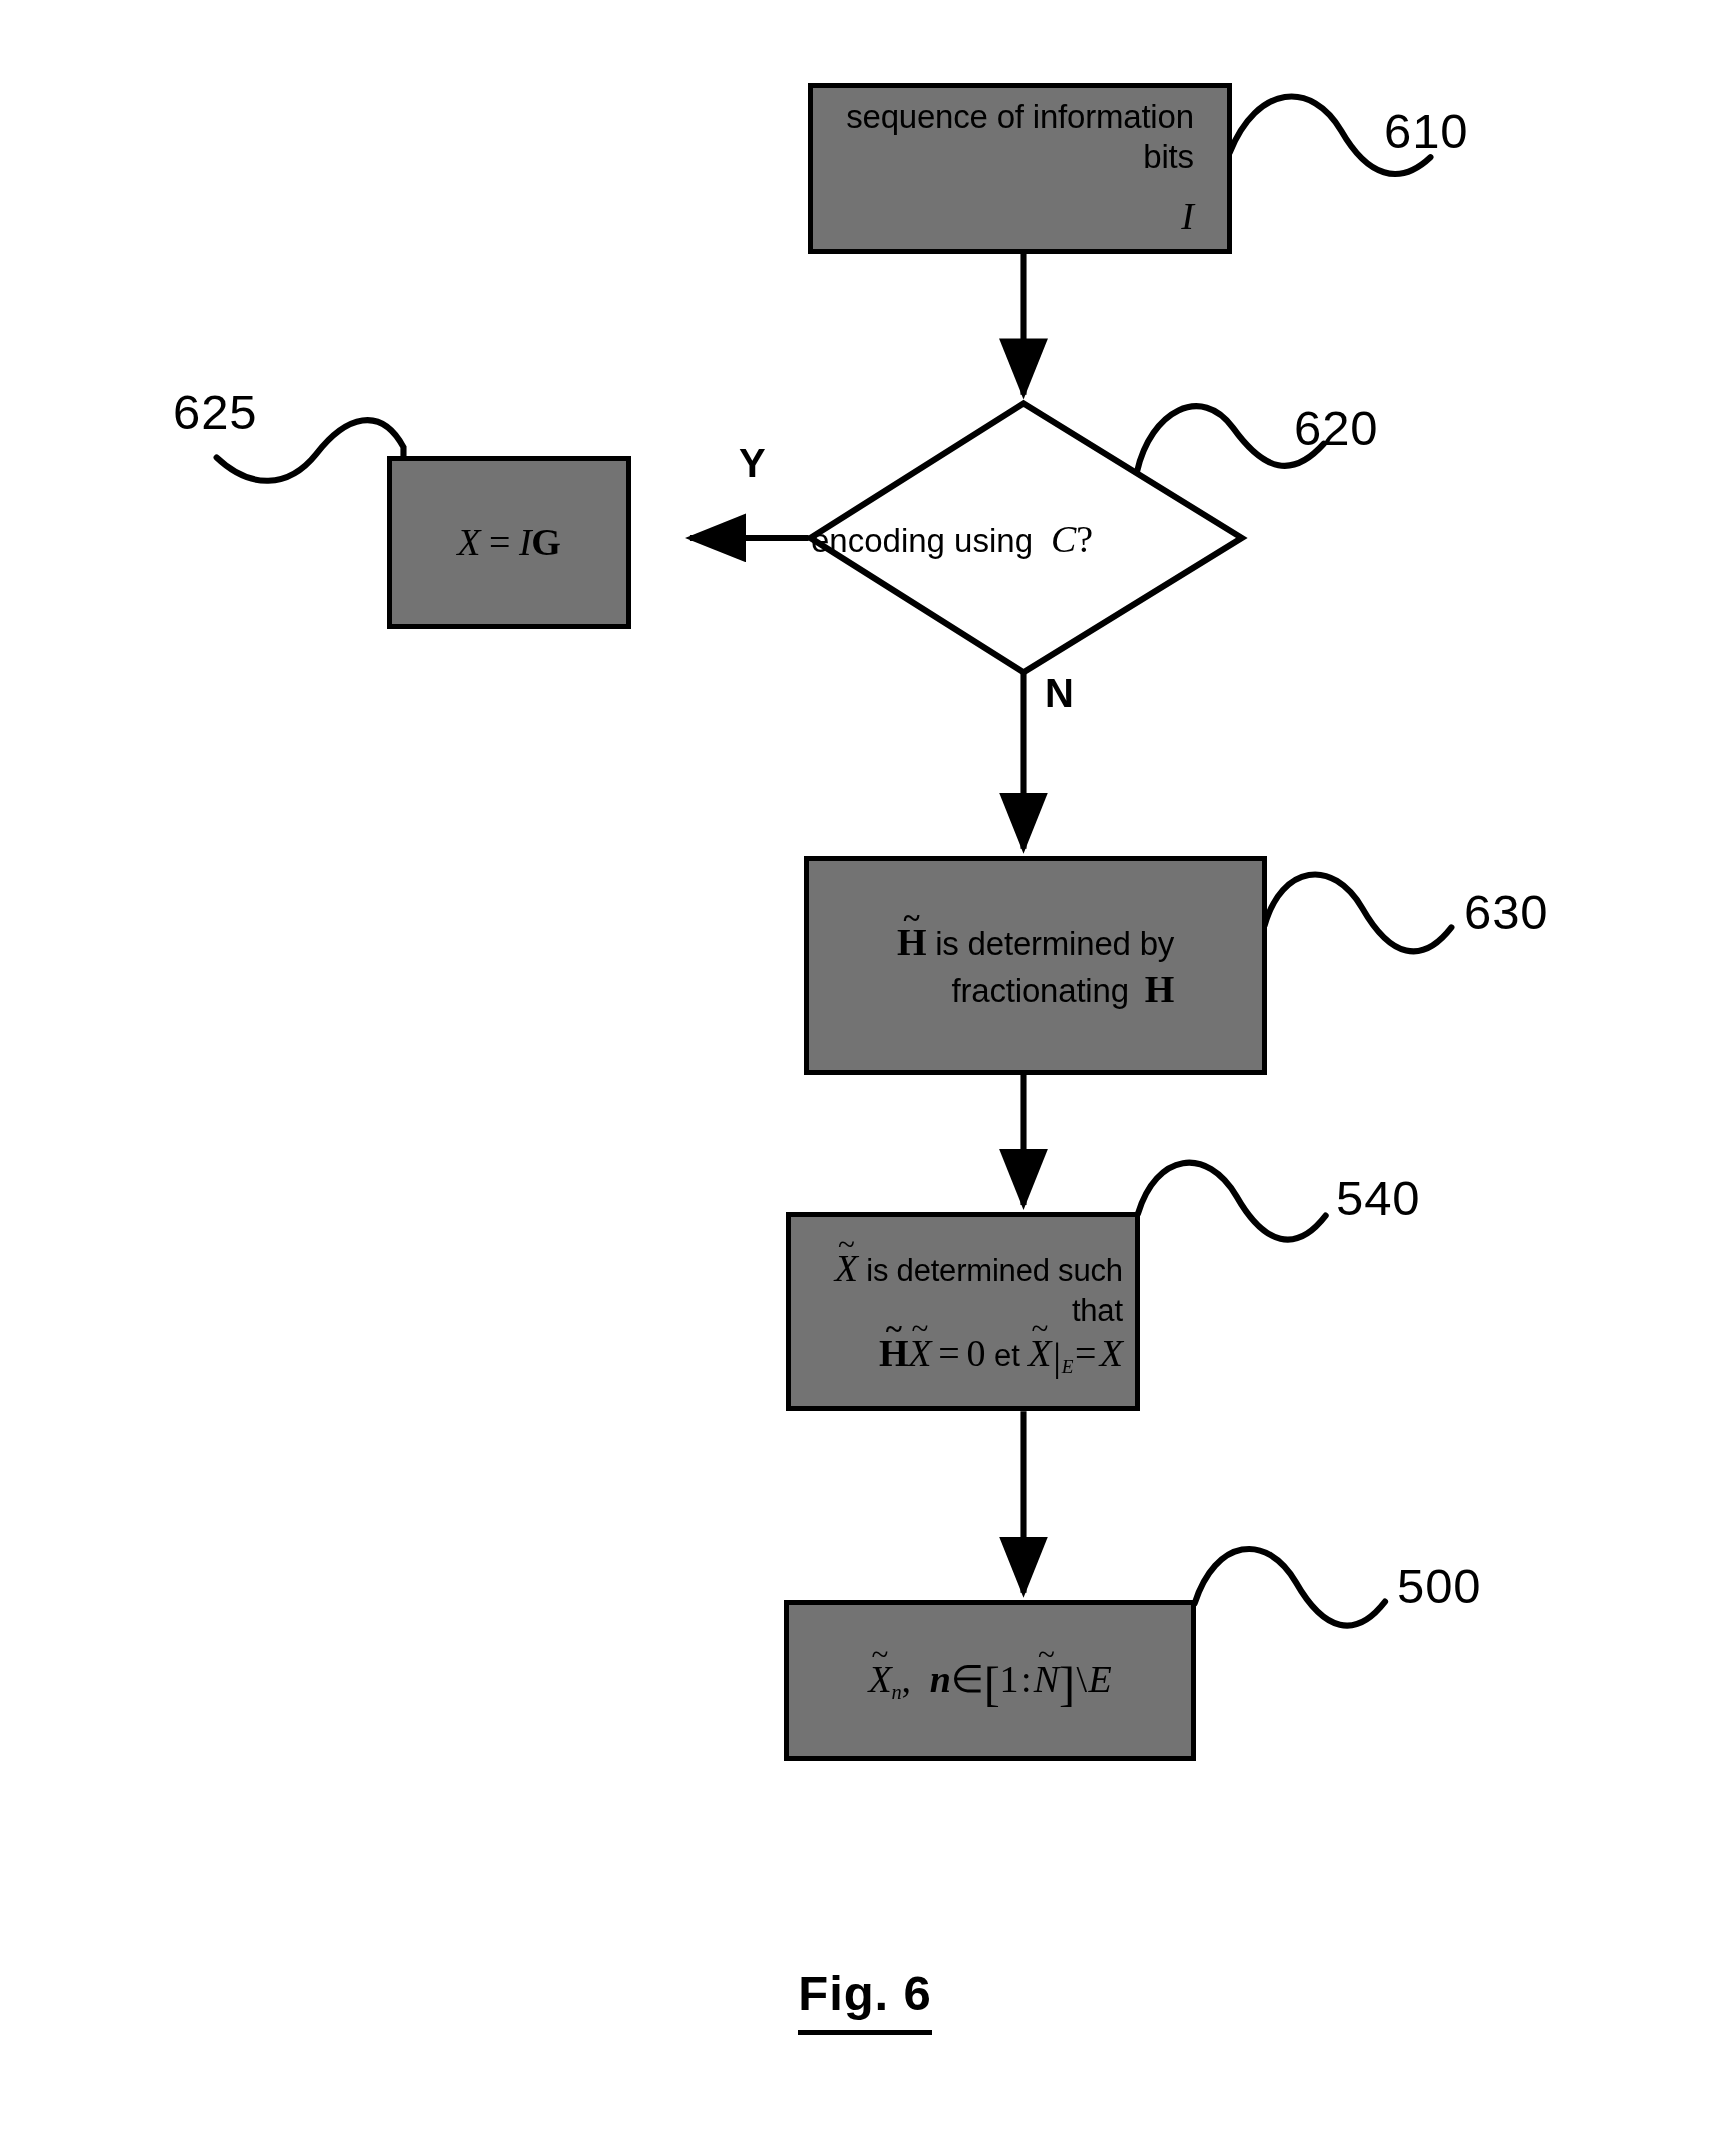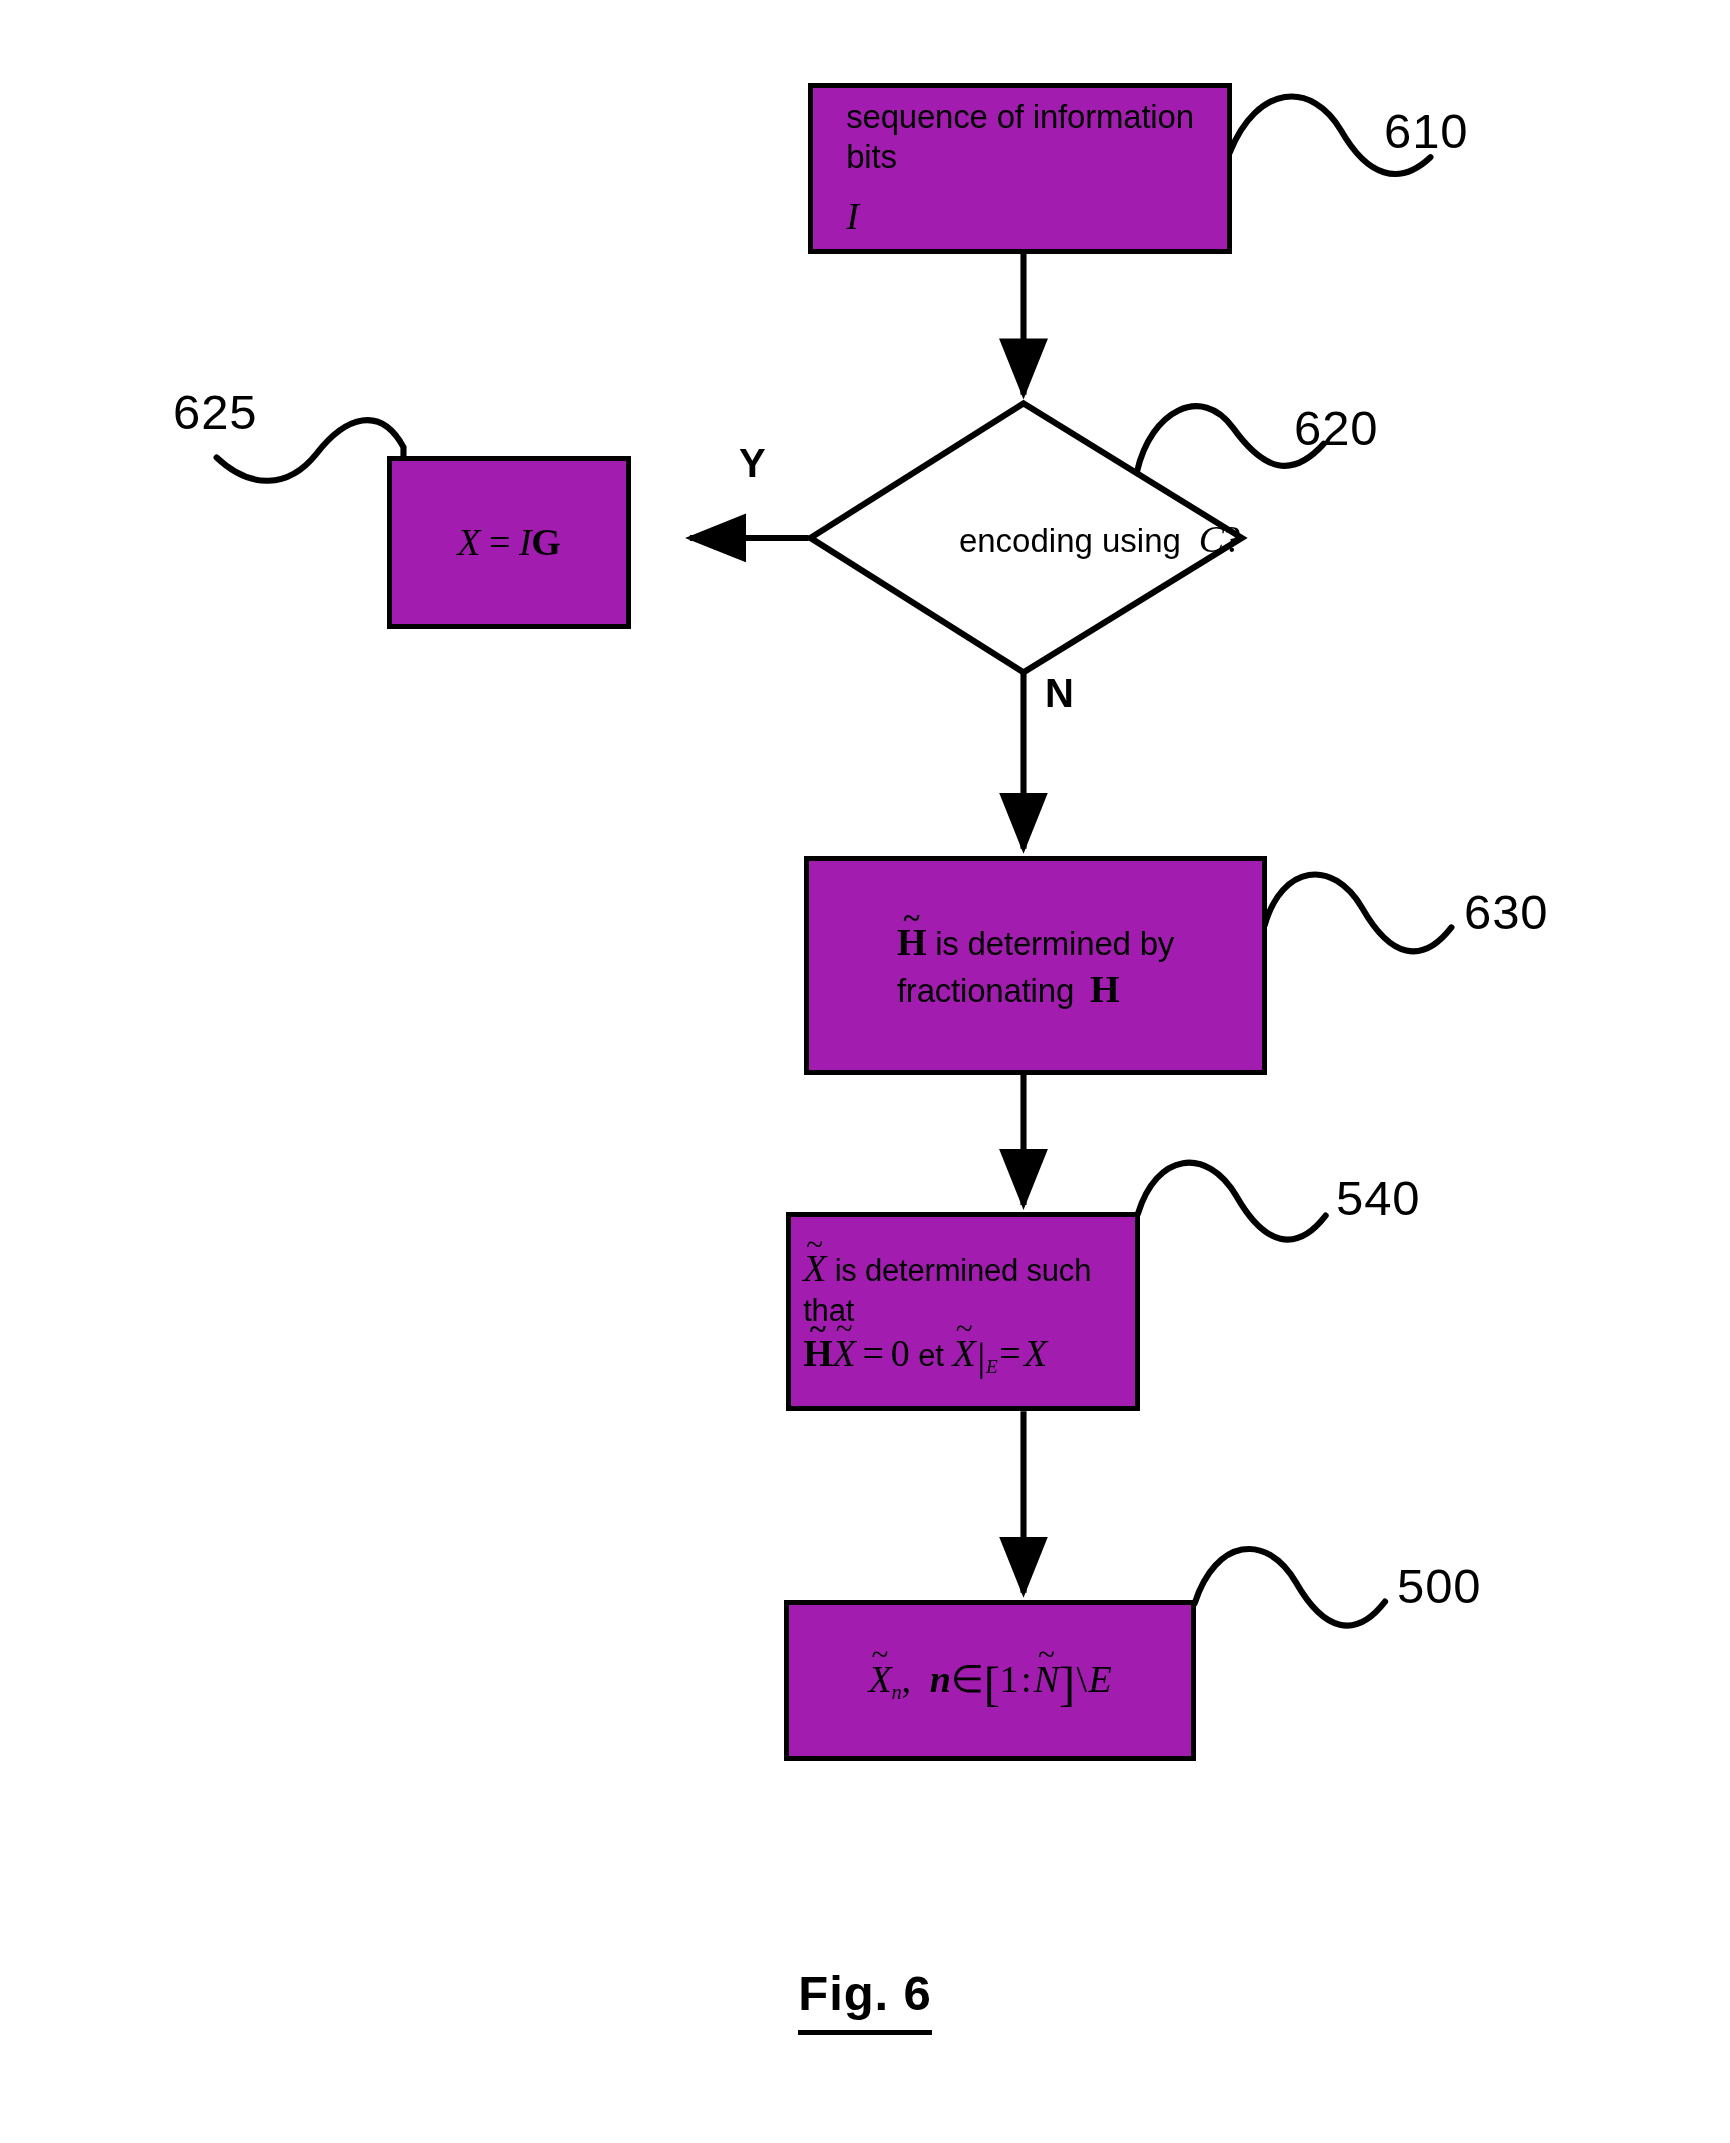--- a/index.html
+++ b/index.html
@@ -30,25 +30,25 @@
     top: 0;
     width: 1730px;
     height: 2143px;
   }
 
   
   .node-box {
     position: absolute;
     box-sizing: border-box;
     border: 5.2px solid #000;
-    background: #a21caf;
+    background: #737373;
     display: flex;
     align-items: center;
     justify-content: center;
-    text-align: left;
+    text-align: right;
     line-height: 1.22;
   }
 
   .node-text {
     font-family: "Liberation Sans", sans-serif;
     font-size: 33px;
     letter-spacing: -0.2px;
     padding: 0 12.2px;
   }
 
@@ -106,21 +106,21 @@
     display: inline-block;
     font-family: "Liberation Serif", serif;
     font-size: 1.46em;
     line-height: 0.78;
     vertical-align: -0.16em;
   }
 
   
   .diamond-label {
     position: absolute;
-    text-align: right;
+    text-align: left;
     font-family: "Liberation Sans", sans-serif;
     font-size: 33px;
     white-space: nowrap;
   }
 
   
   .branch-label {
     position: absolute;
     font-family: "Liberation Sans", sans-serif;
     font-weight: bold;

